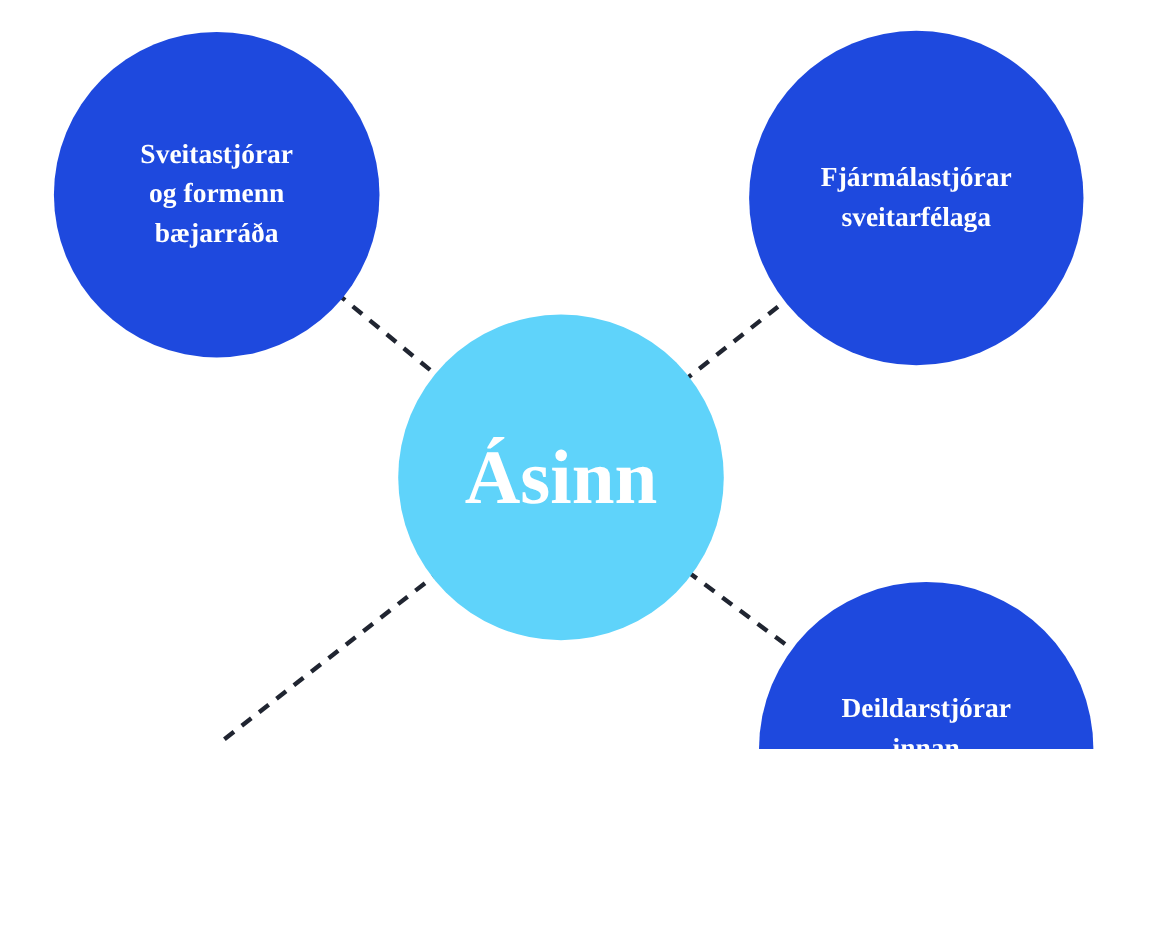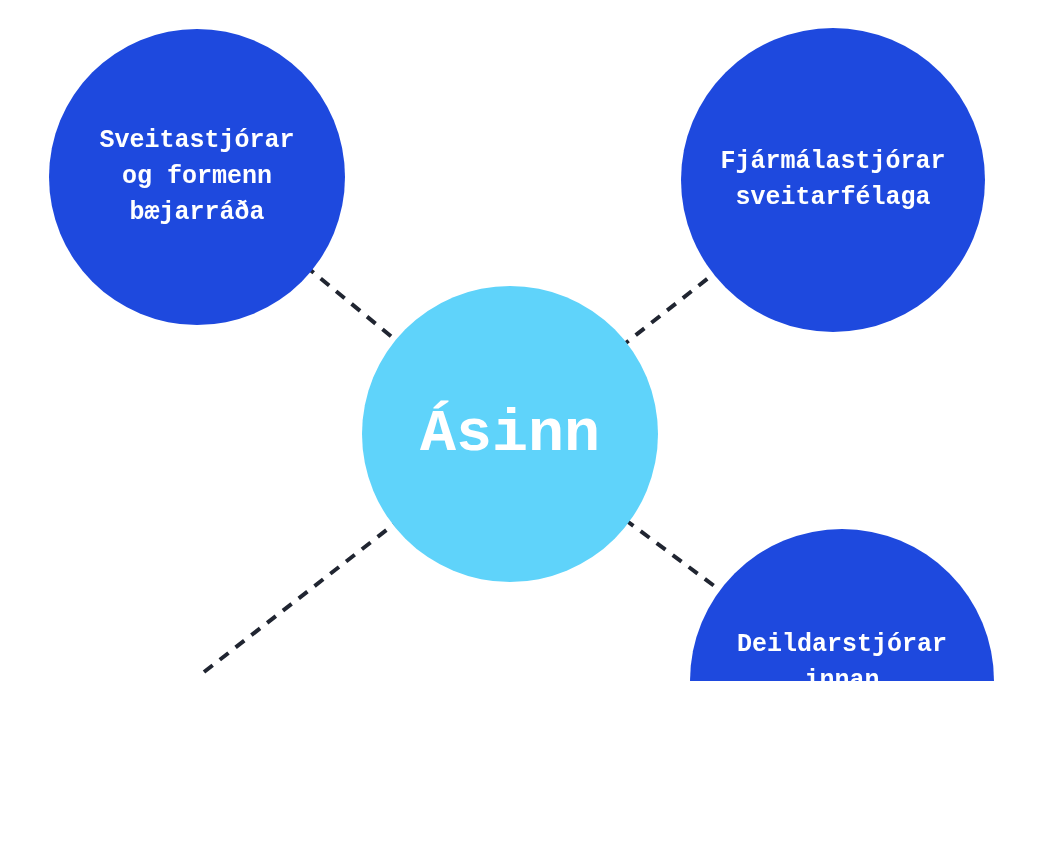--- a/index.html
+++ b/index.html
@@ -6,21 +6,21 @@
     margin: 0;
     padding: 0;
     background: #ffffff;
   }
   .canvas {
     position: relative;
     width: 1048px;
     height: 681px;
     background: var(--background, #ffffff);
     overflow: hidden;
-    font-family: Liberation Mono, monospace;
+    font-family: Liberation Serif, serif;
   }
   .connectors {
     position: absolute;
     left: 0;
     top: 0;
     width: 1048px;
     height: 847px;
     z-index: 1;
   }
   .connectors line {
@@ -46,21 +46,21 @@
     background: var(--node, #1e49de);
   }
   .node.outer .label {
     font-size: 25px;
     line-height: 1.45;
   }
   .node.center-node {
     background: var(--center, #5fd3fa);
   }
   .node.center-node .label {
-    font-size: 60px;
+    font-size: 70px;
     line-height: 1.1;
     text-align: center;
   }
   
   .node.tl { left: 49px;  top: 29px;  width: 296px; height: 296px; }
   .node.tr { left: 681px; top: 28px;  width: 304px; height: 304px; }
   .node.cc { left: 362px; top: 286px; width: 296px; height: 296px; }
   .node.bl { left: 53px;  top: 521px; width: 302px; height: 302px; }
   .node.br { left: 690px; top: 529px; width: 304px; height: 304px; align-items: center; }
 </style>

